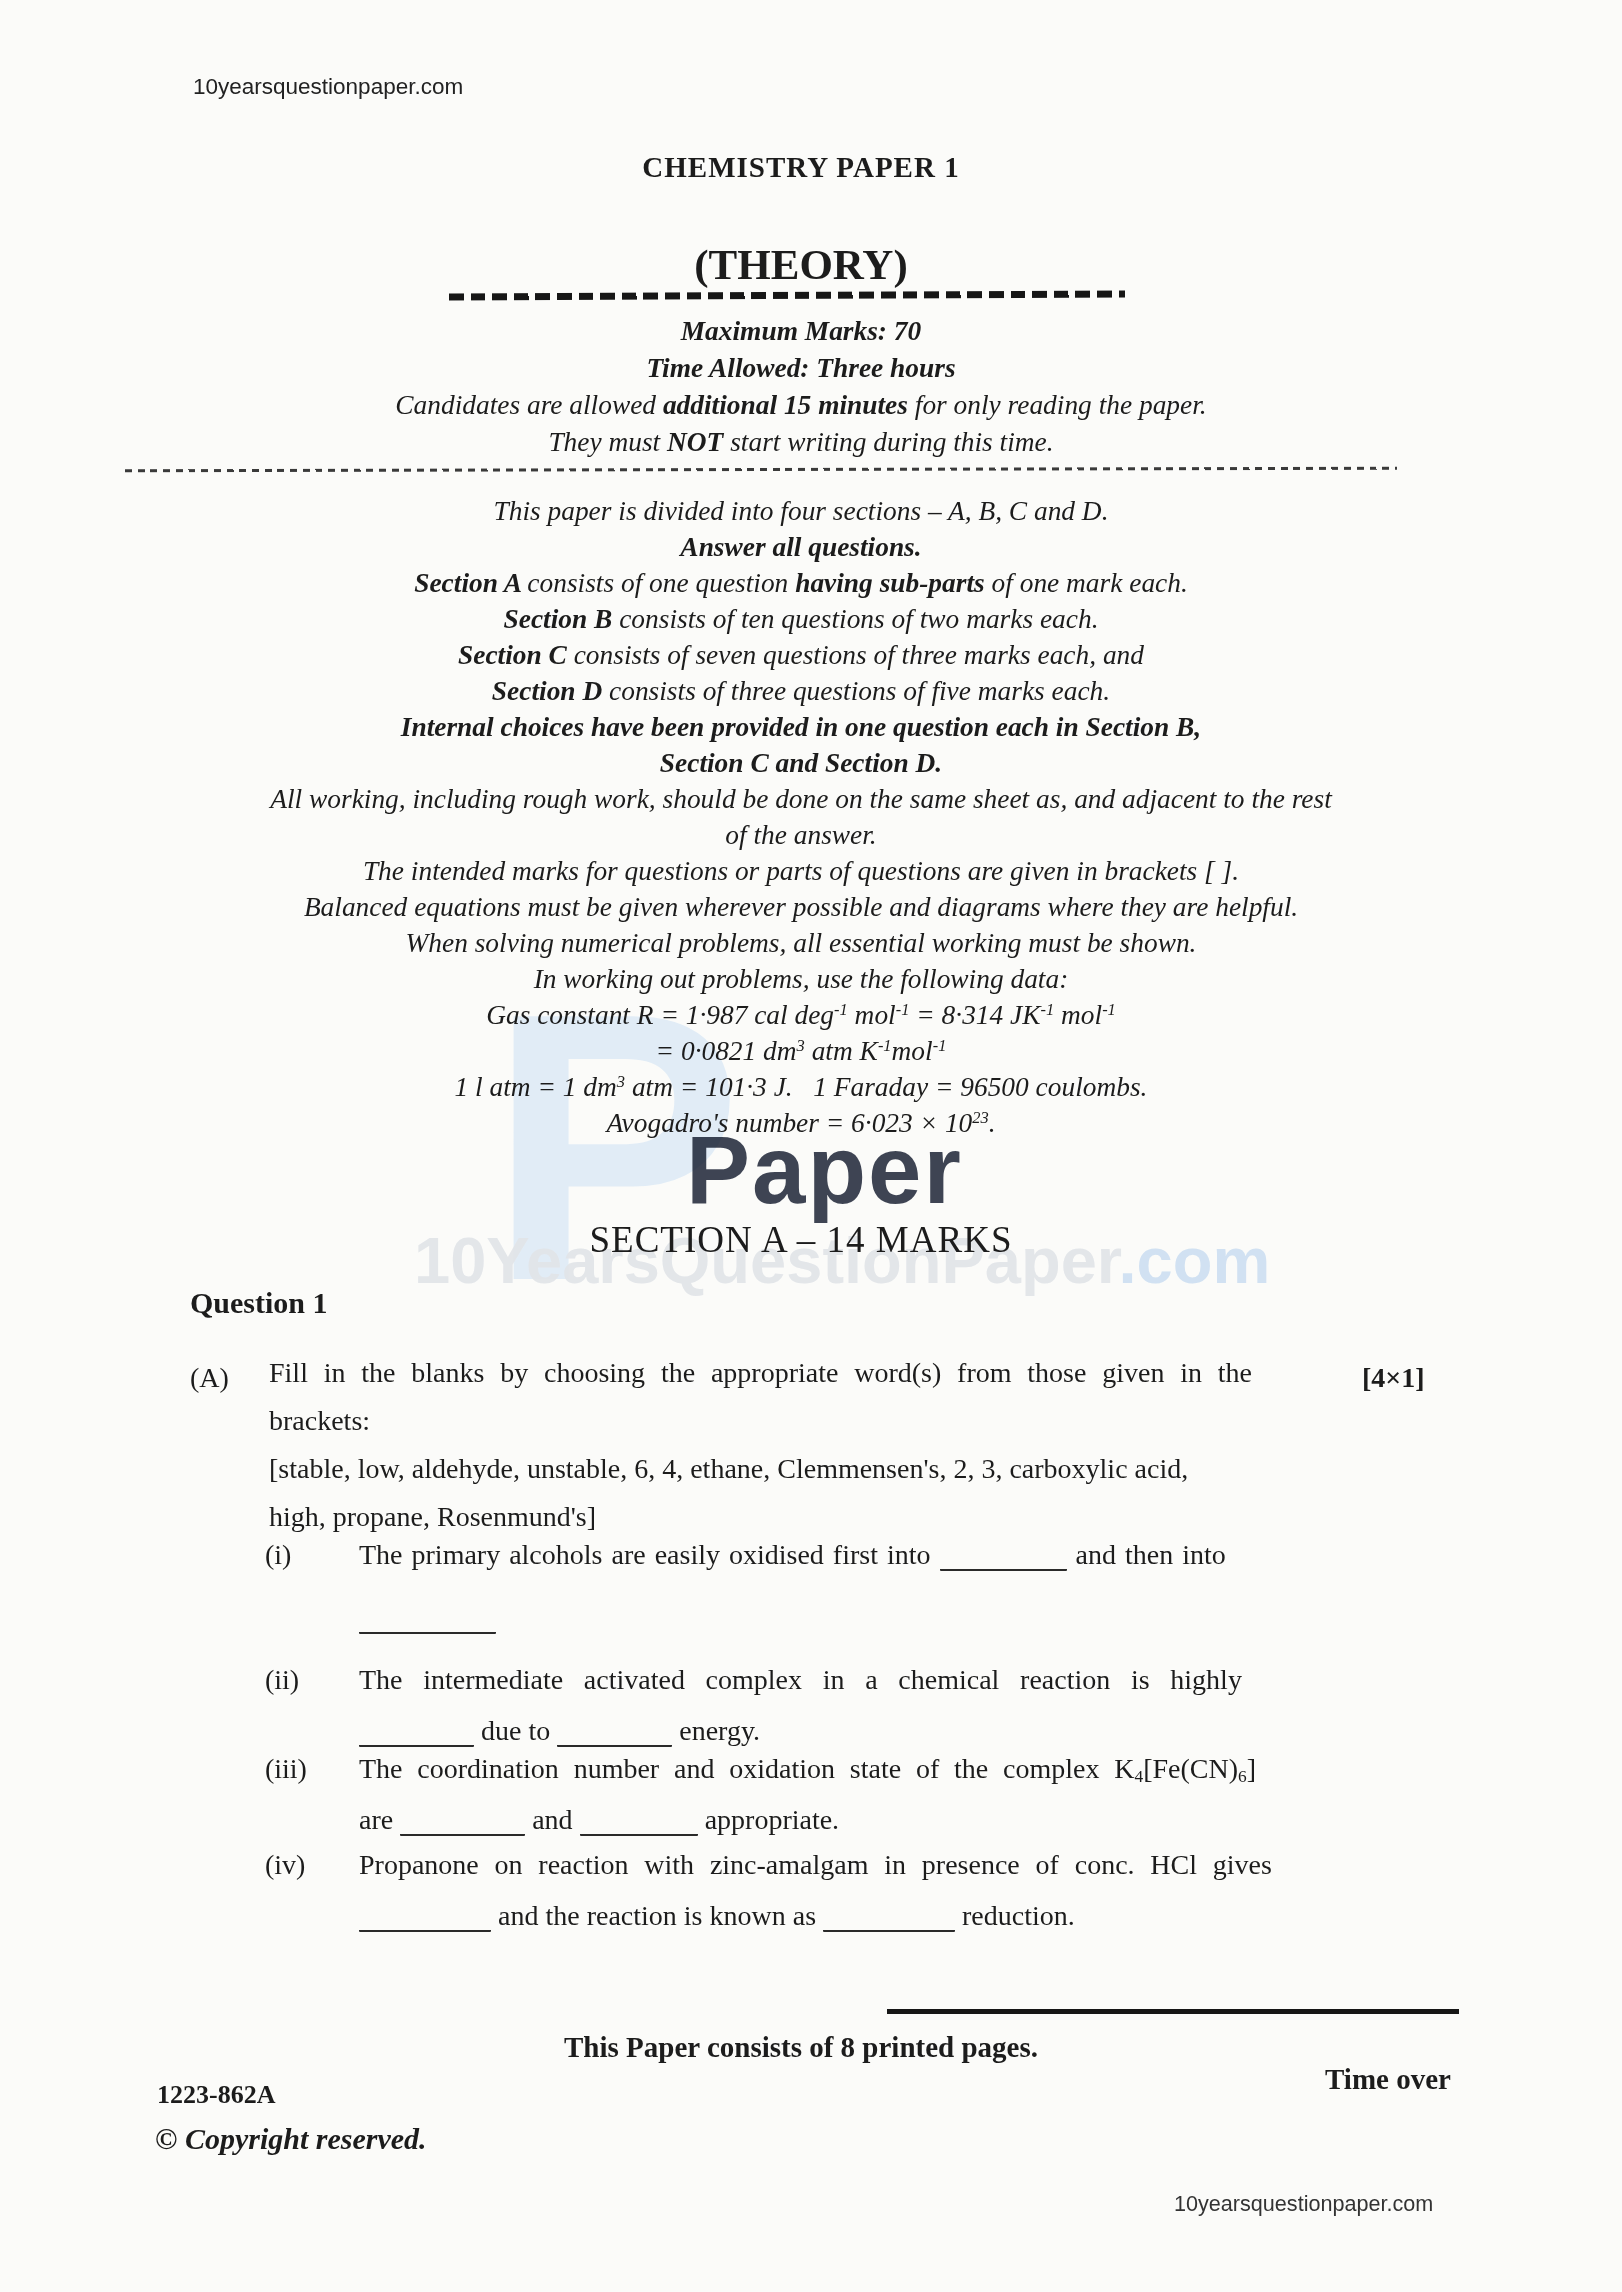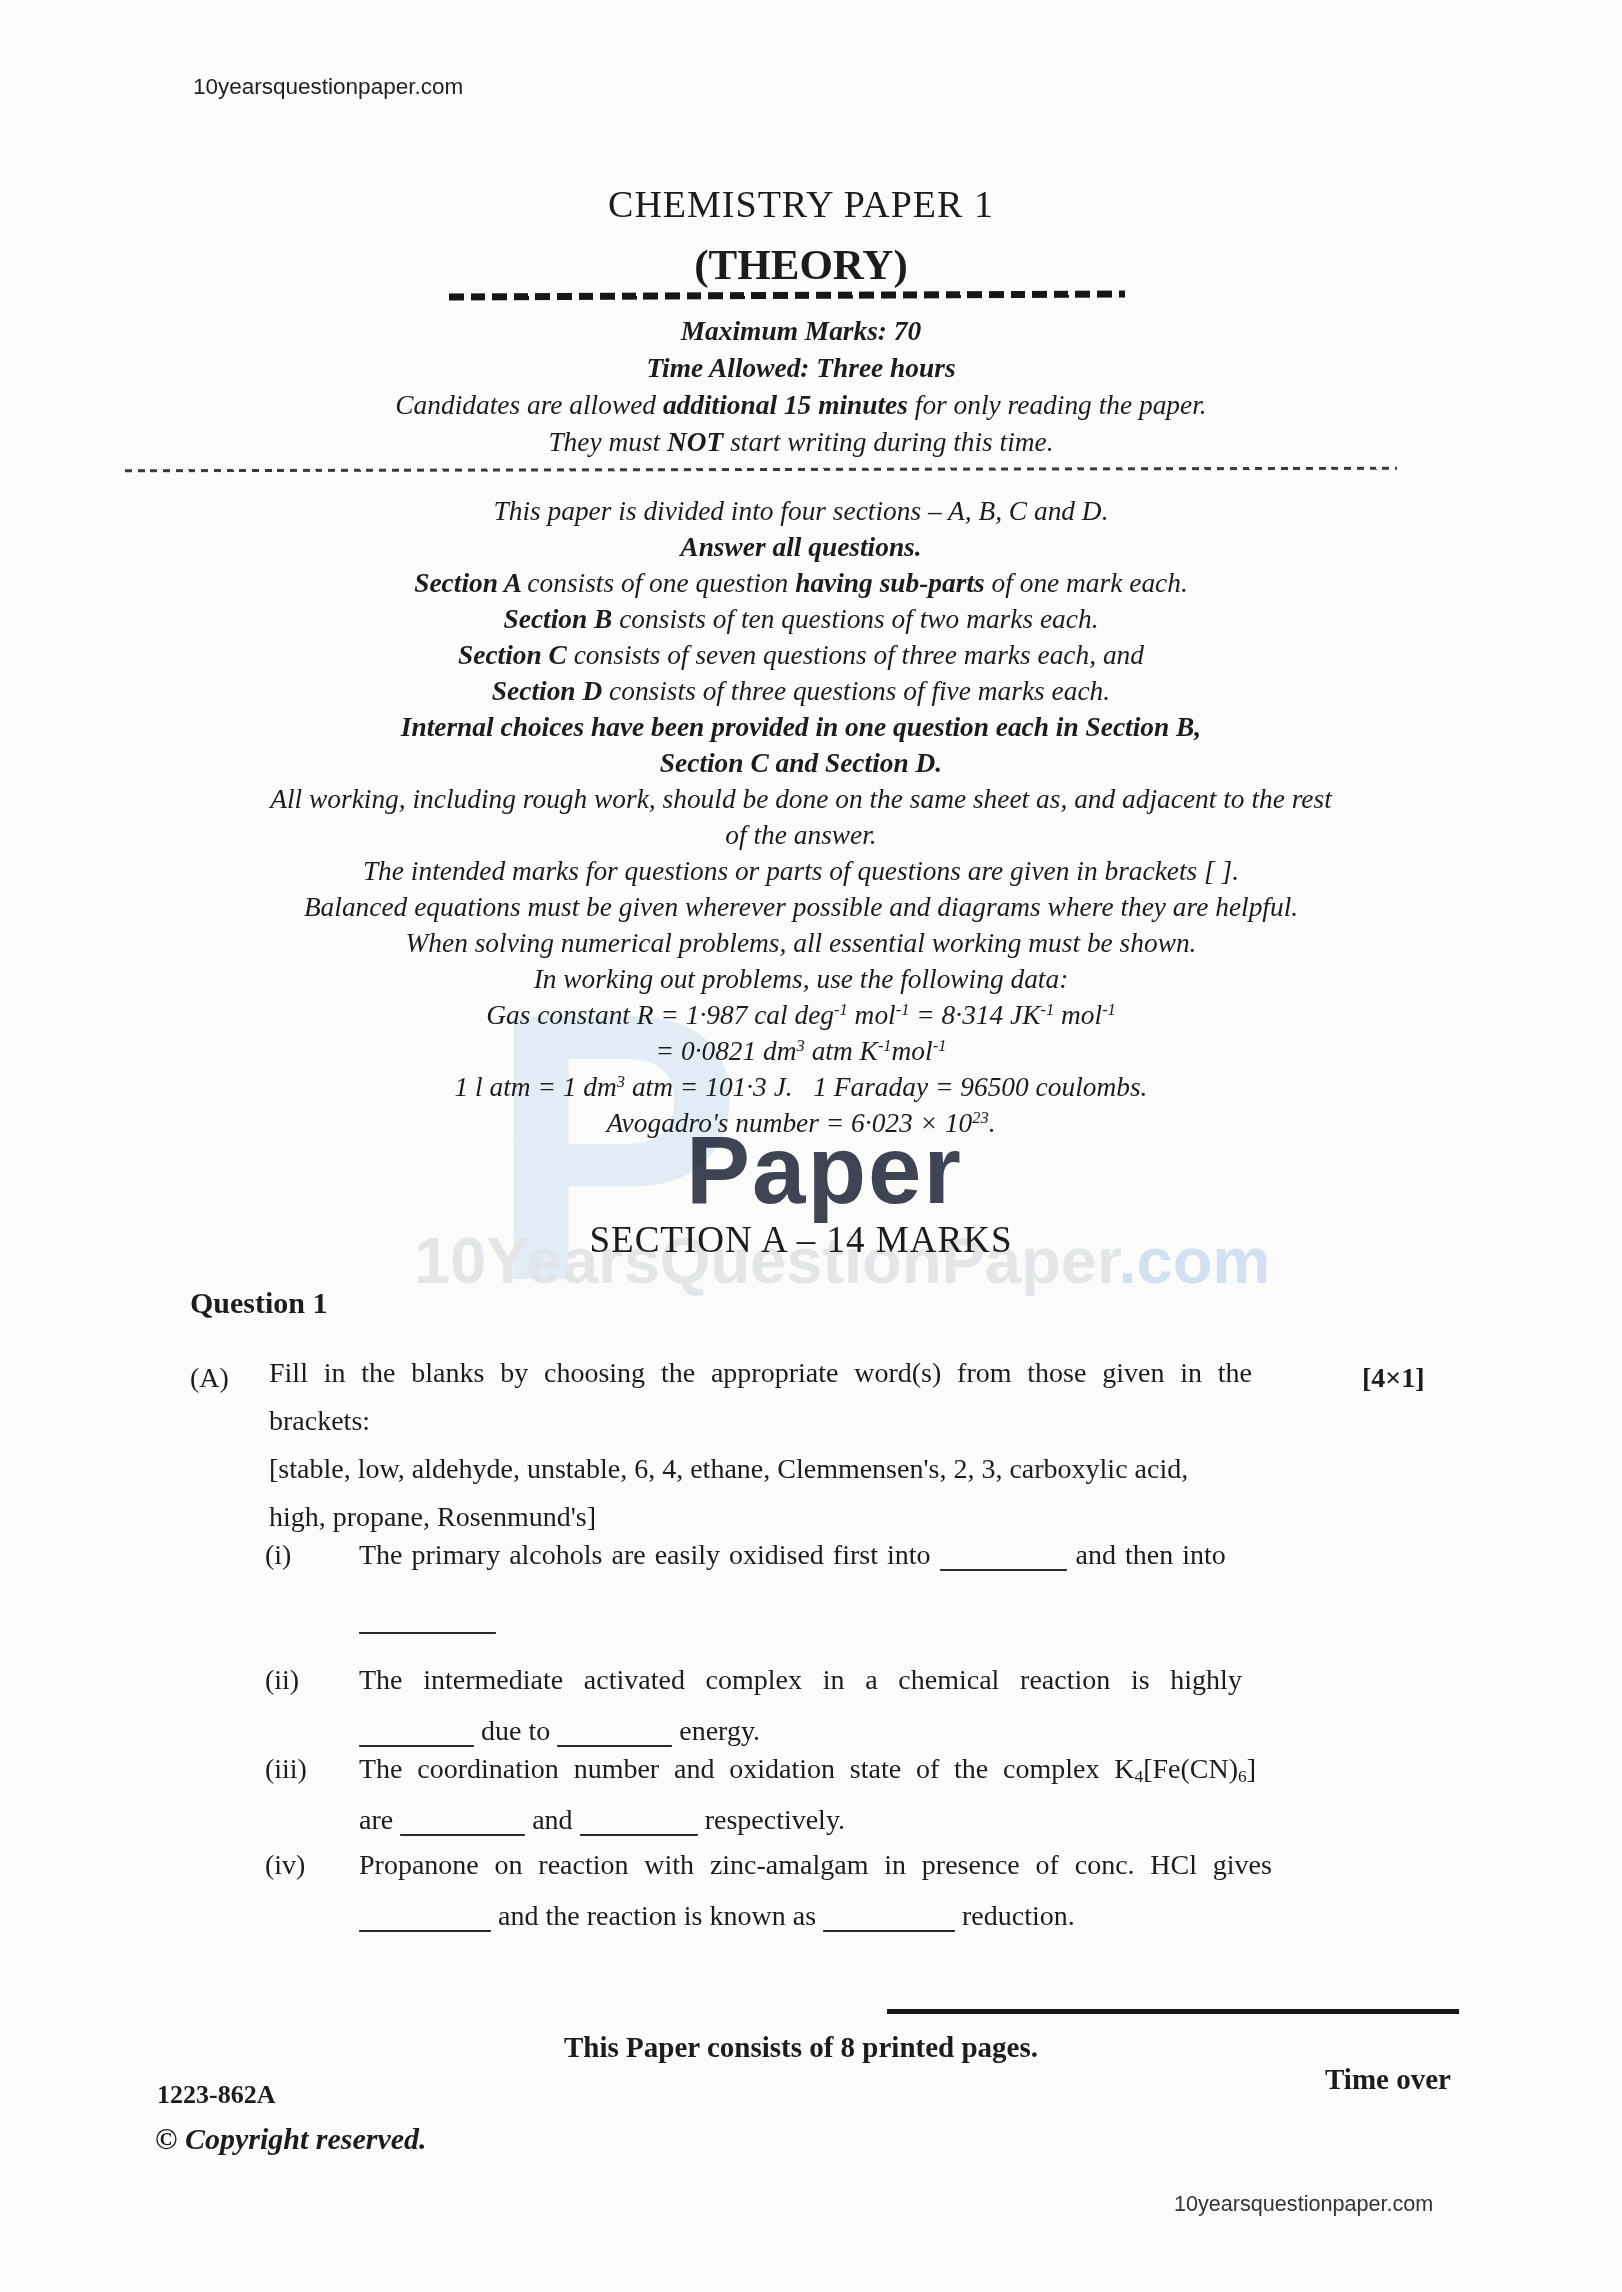--- a/index.html
+++ b/index.html
@@ -15,21 +15,21 @@
   .sb{font-size:0.62em;vertical-align:-0.25em;}
   .blank{
     display:inline-block;height:29px;vertical-align:-6.9px;
     border-bottom:2.9px solid #2a2a2a;border-radius:1px;
   }
   .tline{white-space:nowrap;}
   
   .site-top{left:193px;top:74px;font-family:"Liberation Sans","DejaVu Sans",sans-serif;
     font-size:22.5px;color:#222;}
   .center-band{left:0;width:1602px;text-align:center;}
-  .doc-title{top:182px;font-size:38px;font-weight:normal;letter-spacing:1px;}
+  .doc-title{top:151px;font-size:29px;font-weight:bold;letter-spacing:1px;}
   .doc-subtitle{top:240px;font-size:43px;font-weight:bold;}
   .dash-thick{
     left:449px;top:292px;width:676px;height:6.9px;
     background:repeating-linear-gradient(90deg,#161616 0 14.7px,transparent 14.7px 21.6px);
     transform:rotate(-0.25deg);
   }
   .dash-thin{
     left:125px;top:468px;width:1272px;height:2.9px;
     background:repeating-linear-gradient(90deg,#3a3a3a 0 6.9px,transparent 6.9px 12.7px);
     transform:rotate(-0.12deg);
@@ -144,21 +144,21 @@
   <div class="itm-body">
       <div class="tline ws2"><span>The intermediate activated complex in a chemical reaction is highly</span></div>
       <div class="tline"><span class="blank" style="width: 115px;"></span><span> due to </span><span class="blank" style="width: 115px;"></span><span> energy.</span></div>
     </div>
 </div>
 
 <div class="abs content q-item it3">
   <span class="itm-label">(iii)</span>
   <div class="itm-body">
       <div class="tline ws3"><span>The coordination number and oxidation state of the complex K</span><span class="sb">4</span><span>[Fe(CN)</span><span class="sb">6</span><span>]</span></div>
-      <div class="tline"><span>are </span><span class="blank" style="width: 125px;"></span><span> and </span><span class="blank" style="width: 118px;"></span><span> respectively.</span></div>
+      <div class="tline"><span>are </span><span class="blank" style="width: 125px;"></span><span> and </span><span class="blank" style="width: 118px;"></span><span> appropriate.</span></div>
     </div>
 </div>
 
 <div class="abs content q-item it4">
   <span class="itm-label">(iv)</span>
   <div class="itm-body">
       <div class="tline ws4"><span>Propanone on reaction with zinc-amalgam in presence of conc. HCl gives</span></div>
       <div class="tline"><span class="blank" style="width: 132px;"></span><span> and the reaction is known as </span><span class="blank" style="width: 132px;"></span><span> reduction.</span></div>
     </div>
 </div>

